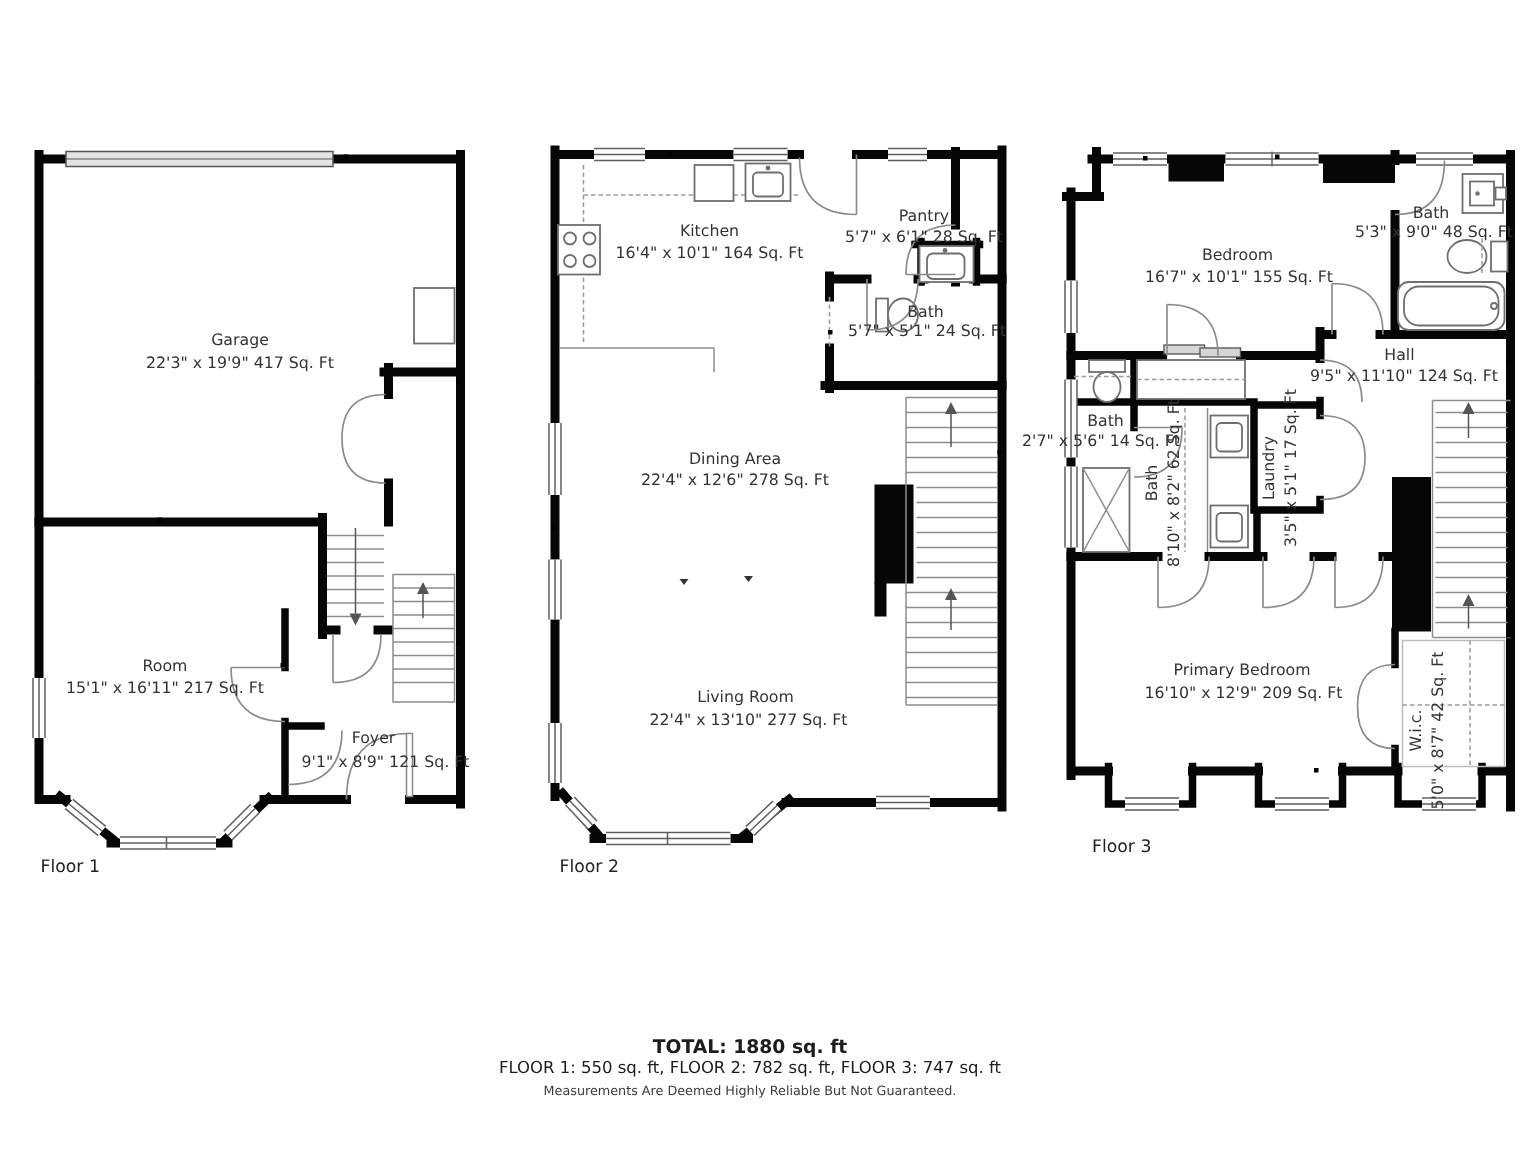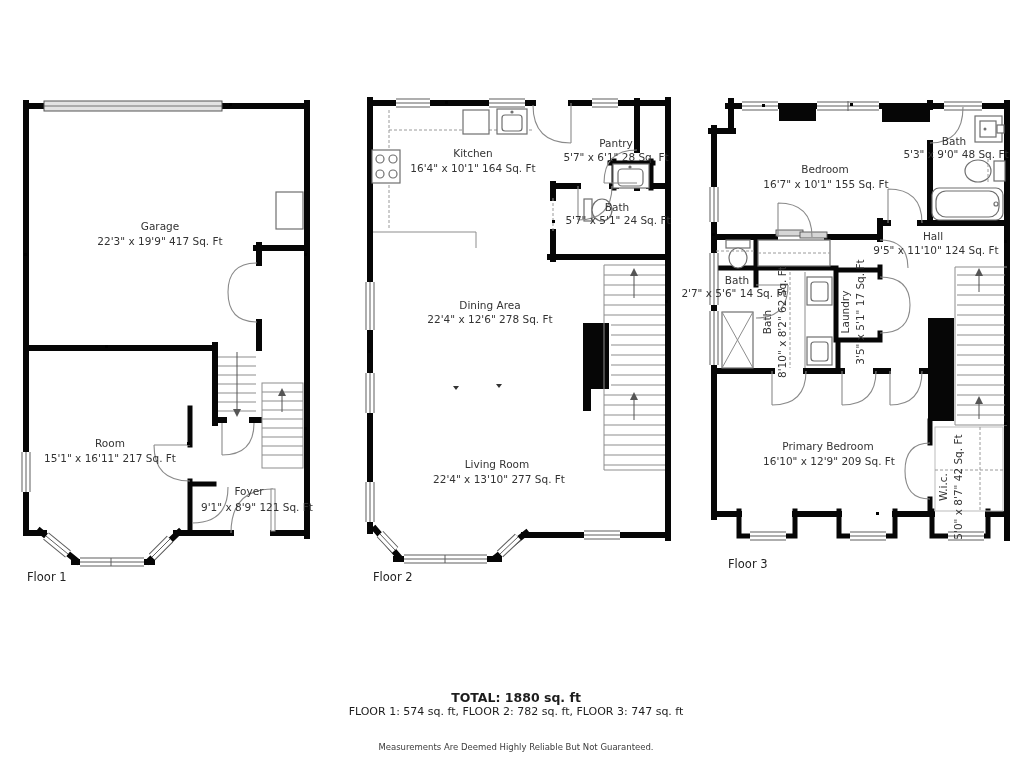--- a/index.html
+++ b/index.html
@@ -11,24 +11,24 @@
   .thin{stroke:#8d8d8d;stroke-width:1;fill:none}
   .tread{stroke:#8d8d8d;stroke-width:1;fill:none}
   .fixture{stroke:#6f6f6f;stroke-width:1.2;fill:#fff}
   .door{stroke:#8a8a8a;stroke-width:1.1;fill:none}
   .dash{stroke:#9a9a9a;stroke-width:1;stroke-dasharray:3 2;fill:none}
   .winb{stroke:#5f5f5f;stroke-width:9;fill:none}
   .winw{stroke:#ffffff;stroke-width:7;fill:none}
   .winm{stroke:#5f5f5f;stroke-width:1;fill:none}
   .lbl{font-size:10.5px;fill:#333;text-anchor:middle}
   .flr{font-size:11.5px;fill:#222}
-  #summary{position:absolute;left:0;top:690px;width:1000px;text-align:center;color:#1d1d1d;padding-left:16px;}
+  #summary{position:absolute;left:0;top:690px;width:1000px;text-align:center;color:#1d1d1d;}
   #summary .tot{font-size:12.5px;font-weight:bold;line-height:15px;}
   #summary .ln{font-size:11px;line-height:14px;}
-  #summary .disc{font-size:8.5px;color:#3c3c3c;margin-top:23px;}
+  #summary .disc{font-size:8.5px;color:#3c3c3c;margin-top:4px;}
 </style>
 </head>
 <body>
 
 <div id="stage">
 <svg width="1024" height="645" viewBox="0 0 1024 645">
 
   <g>
     <path class="wall" d="M26,106 H307 M26,103 V533 M307,103 V536 M26,533 H44 M176,533 H231 M273,533 H307
          M40,531 L77,561 M74,562 H152 M149,561 L179,532"></path>
@@ -283,16 +283,16 @@
     <text class="lbl" x="828" y="450">Primary Bedroom</text>
     <text class="lbl" x="829" y="465">16'10" x 12'9" 209 Sq. Ft</text>
     <text class="lbl" x="947" y="487" transform="rotate(-90 947 487)">W.i.c.</text>
     <text class="lbl" x="962" y="487" transform="rotate(-90 962 487)">5'0" x 8'7" 42 Sq. Ft</text>
     <text class="flr" x="728" y="568">Floor 3</text>
   </g>
 </svg>
 
   <div id="summary">
     <div class="tot">TOTAL: 1880 sq. ft</div>
-    <div class="ln">FLOOR 1: 574 sq. ft, FLOOR 2: 782 sq. ft, FLOOR 3: 747 sq. ft</div>
+    <div class="ln">FLOOR 1: 550 sq. ft, FLOOR 2: 782 sq. ft, FLOOR 3: 747 sq. ft</div>
     <div class="disc">Measurements Are Deemed Highly Reliable But Not Guaranteed.</div>
   </div>
 </div>
 
 </body></html>

